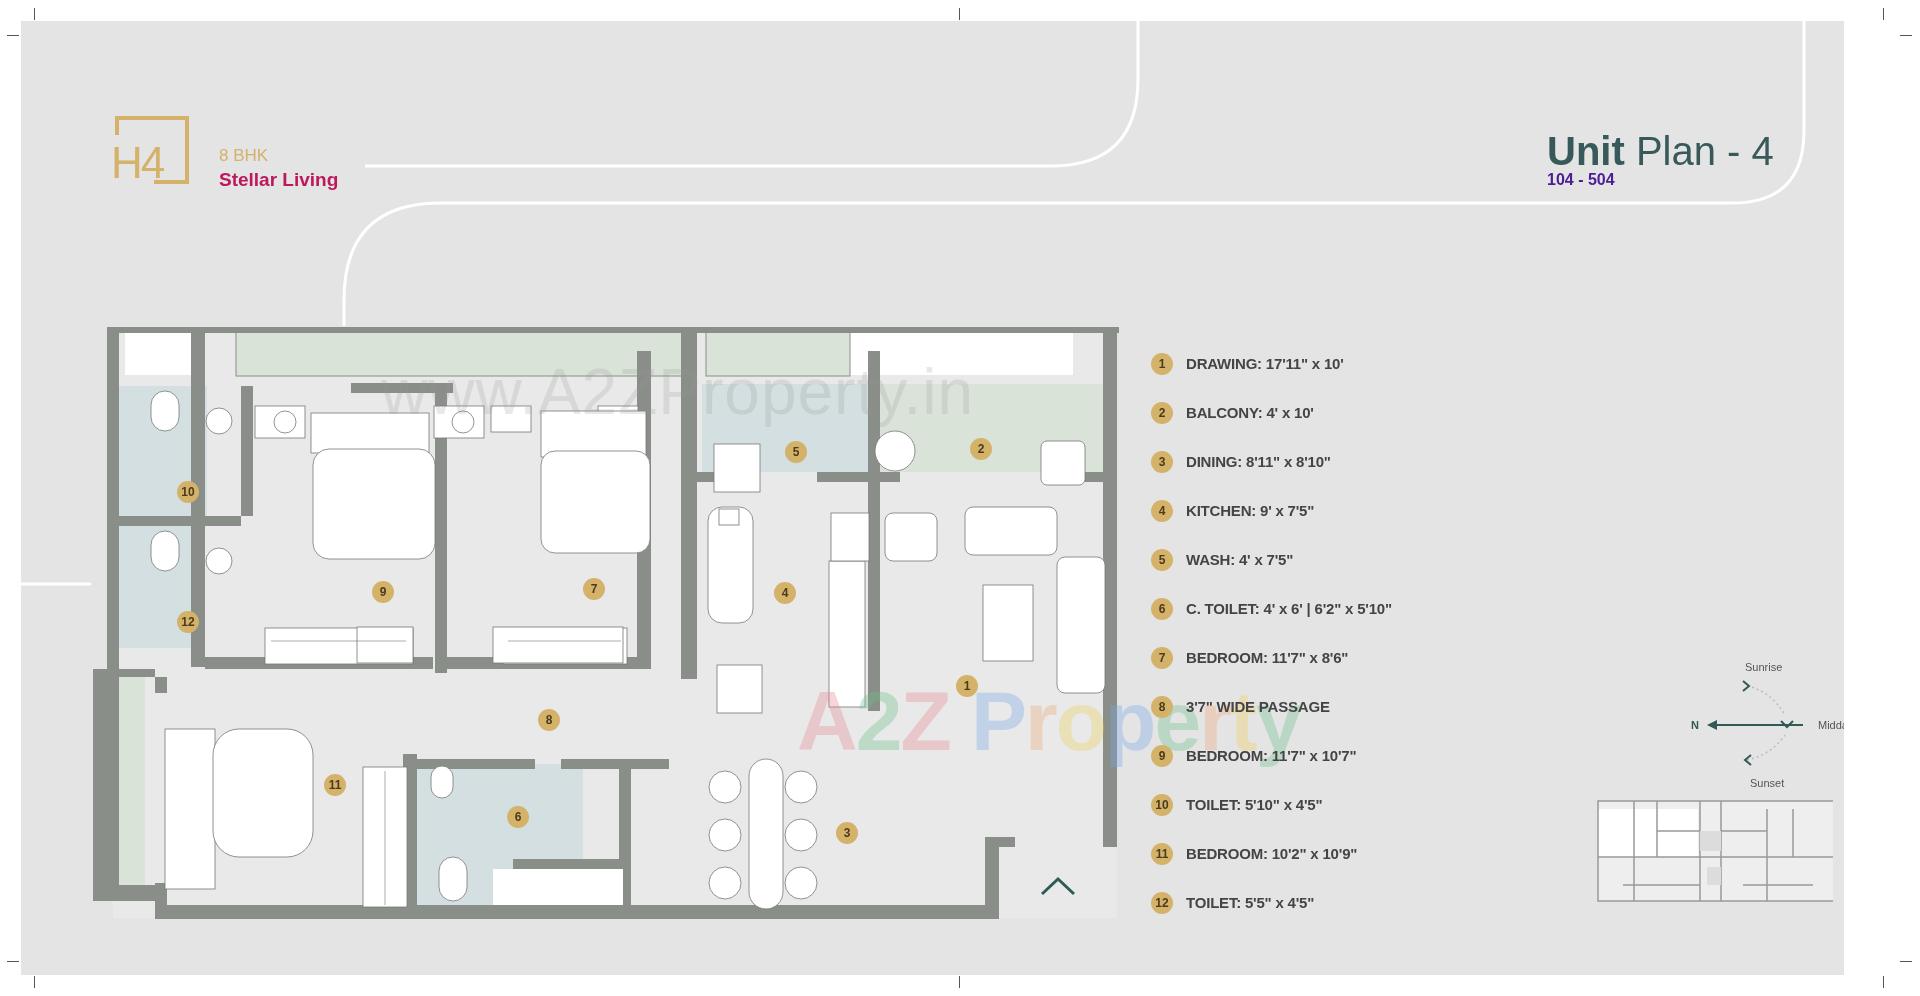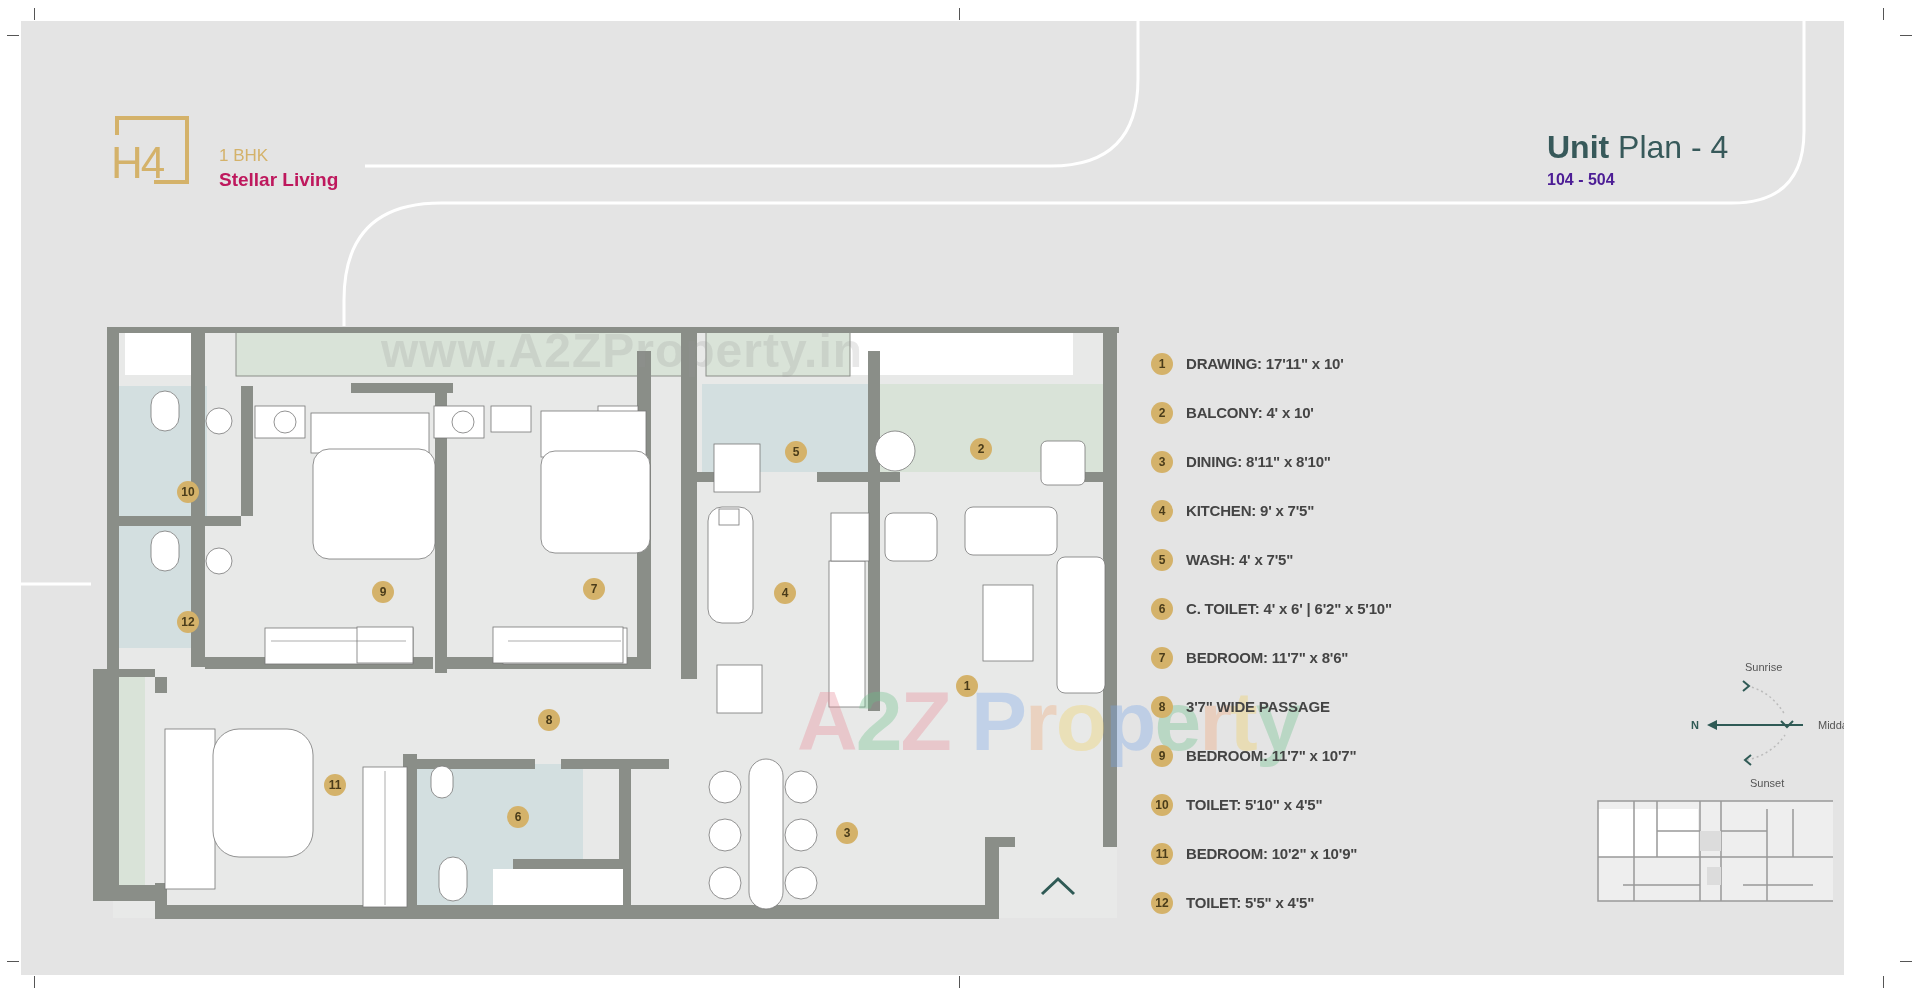--- a/index.html
+++ b/index.html
@@ -5,33 +5,33 @@
   html, body { margin:0; padding:0; }
   body { width:1920px; height:996px; background:#ffffff; position:relative; overflow:hidden; font-family:"Liberation Sans", sans-serif; }
   .page { position:absolute; left:21px; top:21px; width:1823px; height:954px; background:#e4e4e4; overflow:hidden; }
   .crop { position:absolute; background:#555; }
   .deco { position:absolute; left:0; top:0; }
   .logo { position:absolute; left:72px; top:72px; width:260px; height:100px; }
   .logo .frame { position:absolute; left:21px; top:22px; width:76px; height:70px; }
   .logo .mark { position:absolute; left:18px; top:48px; font-size:44px; color:#d4b26a; letter-spacing:-2px; font-weight:400; line-height:1; }
   .logo .sub1 { position:absolute; left:126px; top:53px; font-size:17px; color:#d4b26a; }
   .logo .sub2 { position:absolute; left:126px; top:76px; font-size:19px; color:#be185d; font-weight:bold; }
-  .title { position:absolute; left:1526px; top:108px; font-size:32px; color:#37595a; white-space:nowrap; }
+  .title { position:absolute; left:1526px; top:108px; font-size:40px; color:#37595a; white-space:nowrap; }
   .title b { font-weight:bold; }
   .title .light { font-weight:300; }
   .subtitle { position:absolute; left:1526px; top:150px; font-size:16px; color:#4c1d95; font-weight:bold; }
   .plan { position:absolute; left:70px; top:305px; width:1040px; height:600px; }
   .legend { position:absolute; left:1130px; top:318px; }
   .legend-item { display:flex; align-items:center; height:49px; }
   .badge { width:22px; height:22px; border-radius:50%; background:#d4b26a; color:#4a3c1a; font-size:12px; font-weight:bold; display:flex; align-items:center; justify-content:center; margin-right:13px; }
   .legend-text { font-size:15px; color:#444; font-weight:bold; letter-spacing:-0.2px; }
   .compass { position:absolute; left:1640px; top:620px; width:220px; height:150px; }
   .compass .lbl { position:absolute; font-size:11px; color:#555; }
   .keyplan { position:absolute; left:1562px; top:766px; width:250px; height:120px; }
-  .wm-url { position:absolute; left:360px; top:302px; font-size:48px; color:rgba(150,150,150,0.22); font-weight:bold; letter-spacing:1px; }
+  .wm-url { position:absolute; left:360px; top:334px; font-size:64px; color:rgba(150,150,150,0.22); font-weight:normal; letter-spacing:1px; }
   .wm-brand { position:absolute; left:776px; top:652px; font-size:84px; font-weight:bold; letter-spacing:-2px; }
   .wm-brand span { opacity:0.35; }
 </style>
 </head>
 <body>
 
 <div class="crop" style="left:34px;top:8px;width:1px;height:12px;"></div>
 <div class="crop" style="left:7px;top:35px;width:12px;height:1px;"></div>
 <div class="crop" style="left:959px;top:8px;width:1px;height:12px;"></div>
 <div class="crop" style="left:1883px;top:8px;width:1px;height:12px;"></div>
@@ -48,21 +48,21 @@
     <path d="M344 145 L1030 145 Q1117 145 1117 58 L1117 0" fill="none" stroke="#ffffff" stroke-width="3"></path>
     <path d="M1783 0 L1783 110 Q1783 182 1711 182 L420 182 Q323 182 323 279 L323 305" fill="none" stroke="#ffffff" stroke-width="3"></path>
     <path d="M0 563 L70 563" fill="none" stroke="#ffffff" stroke-width="3"></path>
   </svg>
 
   <div class="logo">
     <svg class="frame" width="76" height="70">
       <path d="M3 20 L3 3 L73 3 L73 67 L40 67" fill="none" stroke="#d4b26a" stroke-width="4"></path>
     </svg>
     <div class="mark">H4</div>
-    <div class="sub1">1 BHK</div>
+    <div class="sub1">8 BHK</div>
     <div class="sub2">Stellar Living</div>
   </div>
 
   <div class="title">
     <b>Unit</b>
     <span class="light">Plan - 4</span>
   </div>
   <div class="subtitle">104 - 504</div>
 
   <svg class="plan" viewBox="70 305 1040 600" width="1040" height="600">

